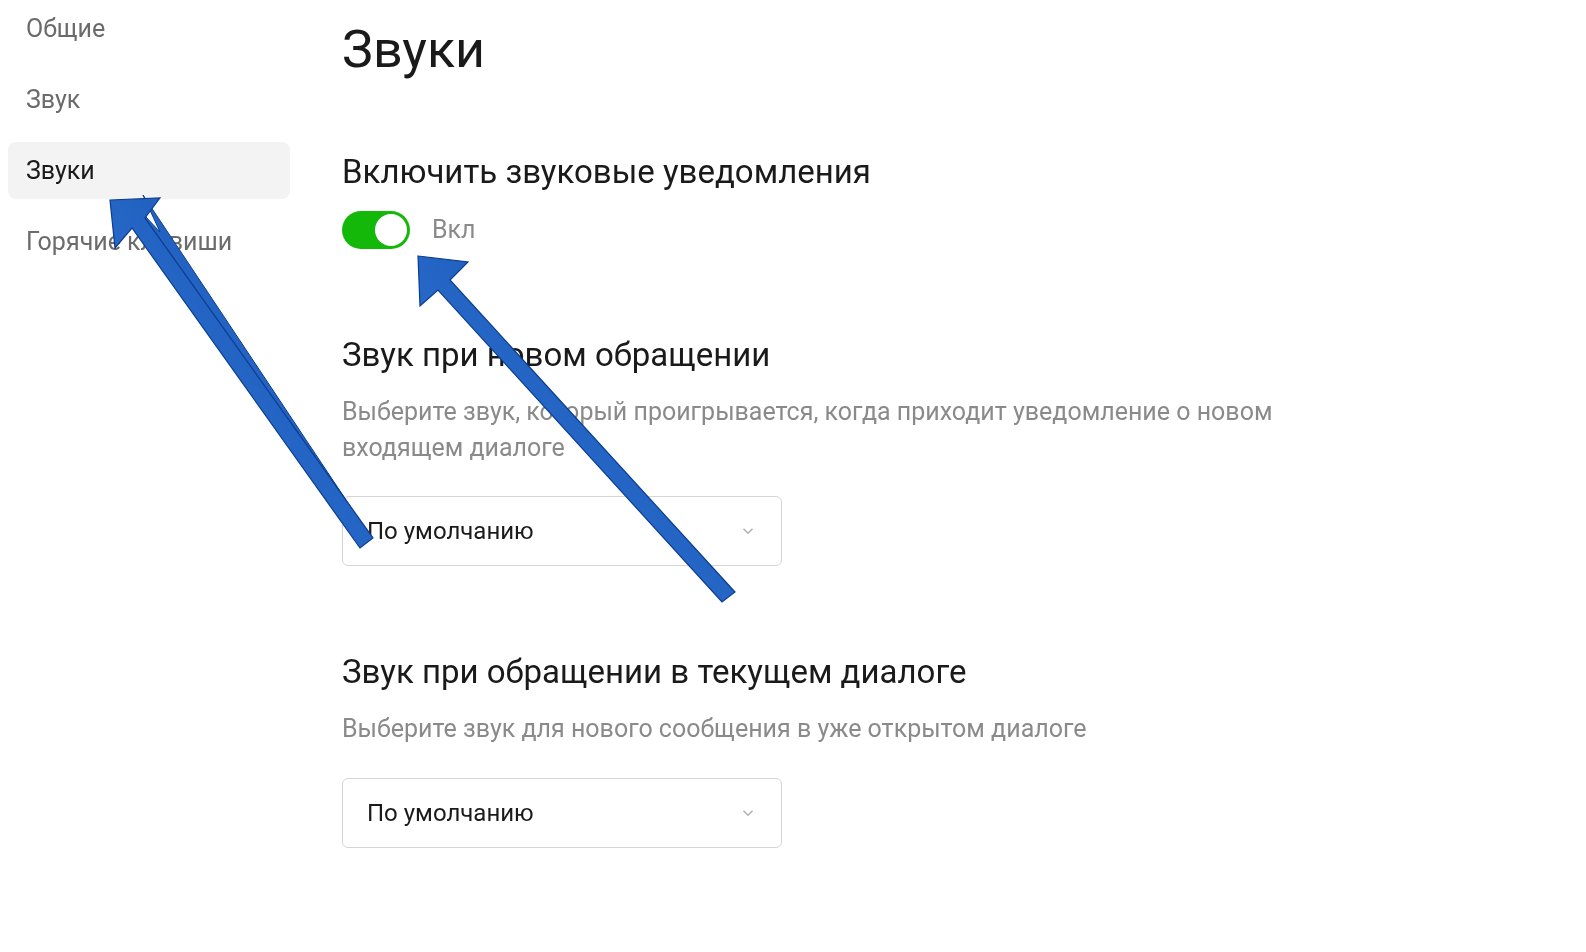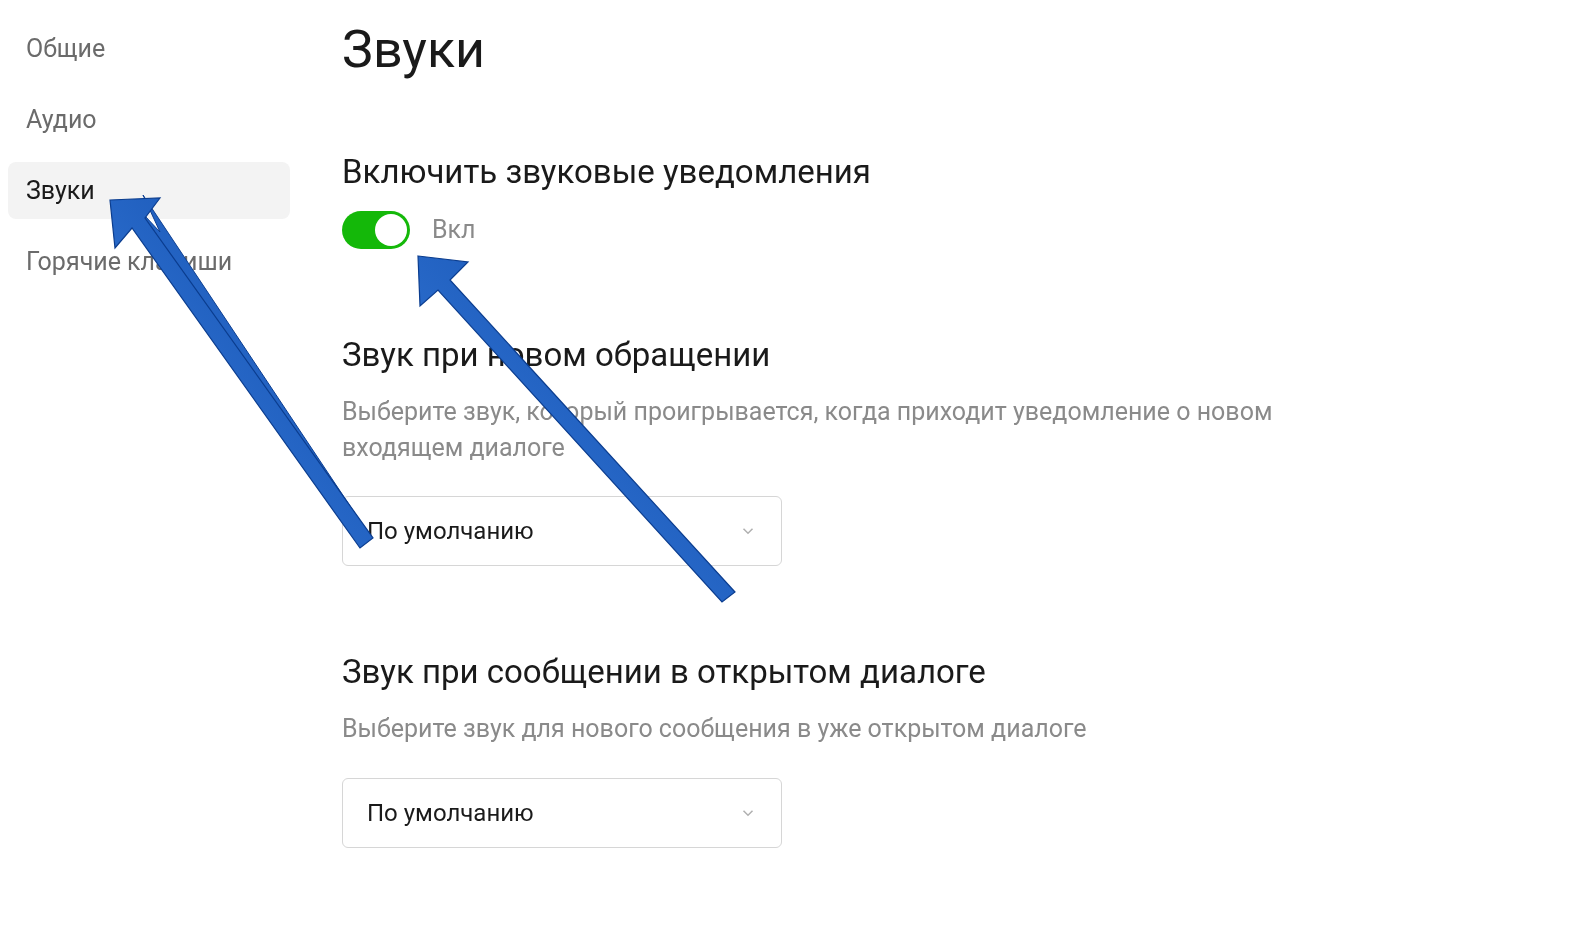--- a/index.html
+++ b/index.html
@@ -14,21 +14,20 @@
       width: 1586px;
       height: 952px;
       position: relative;
       overflow: hidden;
     }
     .layout {
       display: flex;
     }
     .sidebar {
       width: 290px;
-      padding-top: 20px;
       padding-left: 8px;
     }
     .sidebar-item {
       padding: 14px 18px;
       font-size: 25px;
       color: #6b6b6b;
       border-radius: 8px;
       cursor: pointer;
       margin-bottom: 14px;
     }
@@ -124,21 +123,21 @@
   </style>
 </head>
 <body>
 
 <div class="layout">
   <nav class="sidebar">
     <div class="sidebar-item">
       <span>Общие</span>
     </div>
     <div class="sidebar-item">
-      <span>Аудио</span>
+      <span>Звук</span>
     </div>
     <div class="sidebar-item active">
       <span>Звуки</span>
     </div>
     <div class="sidebar-item">
       <span>Горячие клавиши</span>
     </div>
   </nav>
 
   <main class="main">
@@ -159,21 +158,21 @@
         <span>По умолчанию</span>
         <span class="chevron-down">
           <svg viewBox="0 0 24 24" fill="none" stroke="#b0b0b0" stroke-width="2">
             <polyline points="6 9 12 15 18 9"></polyline>
           </svg>
         </span>
       </div>
     </section>
 
     <section class="section">
-      <h2 class="section-title">Звук при сообщении в открытом диалоге</h2>
+      <h2 class="section-title">Звук при обращении в текущем диалоге</h2>
       <p class="section-desc">Выберите звук для нового сообщения в уже открытом диалоге</p>
       <div class="select">
         <span>По умолчанию</span>
         <span class="chevron-down">
           <svg viewBox="0 0 24 24" fill="none" stroke="#b0b0b0" stroke-width="2">
             <polyline points="6 9 12 15 18 9"></polyline>
           </svg>
         </span>
       </div>
     </section>

